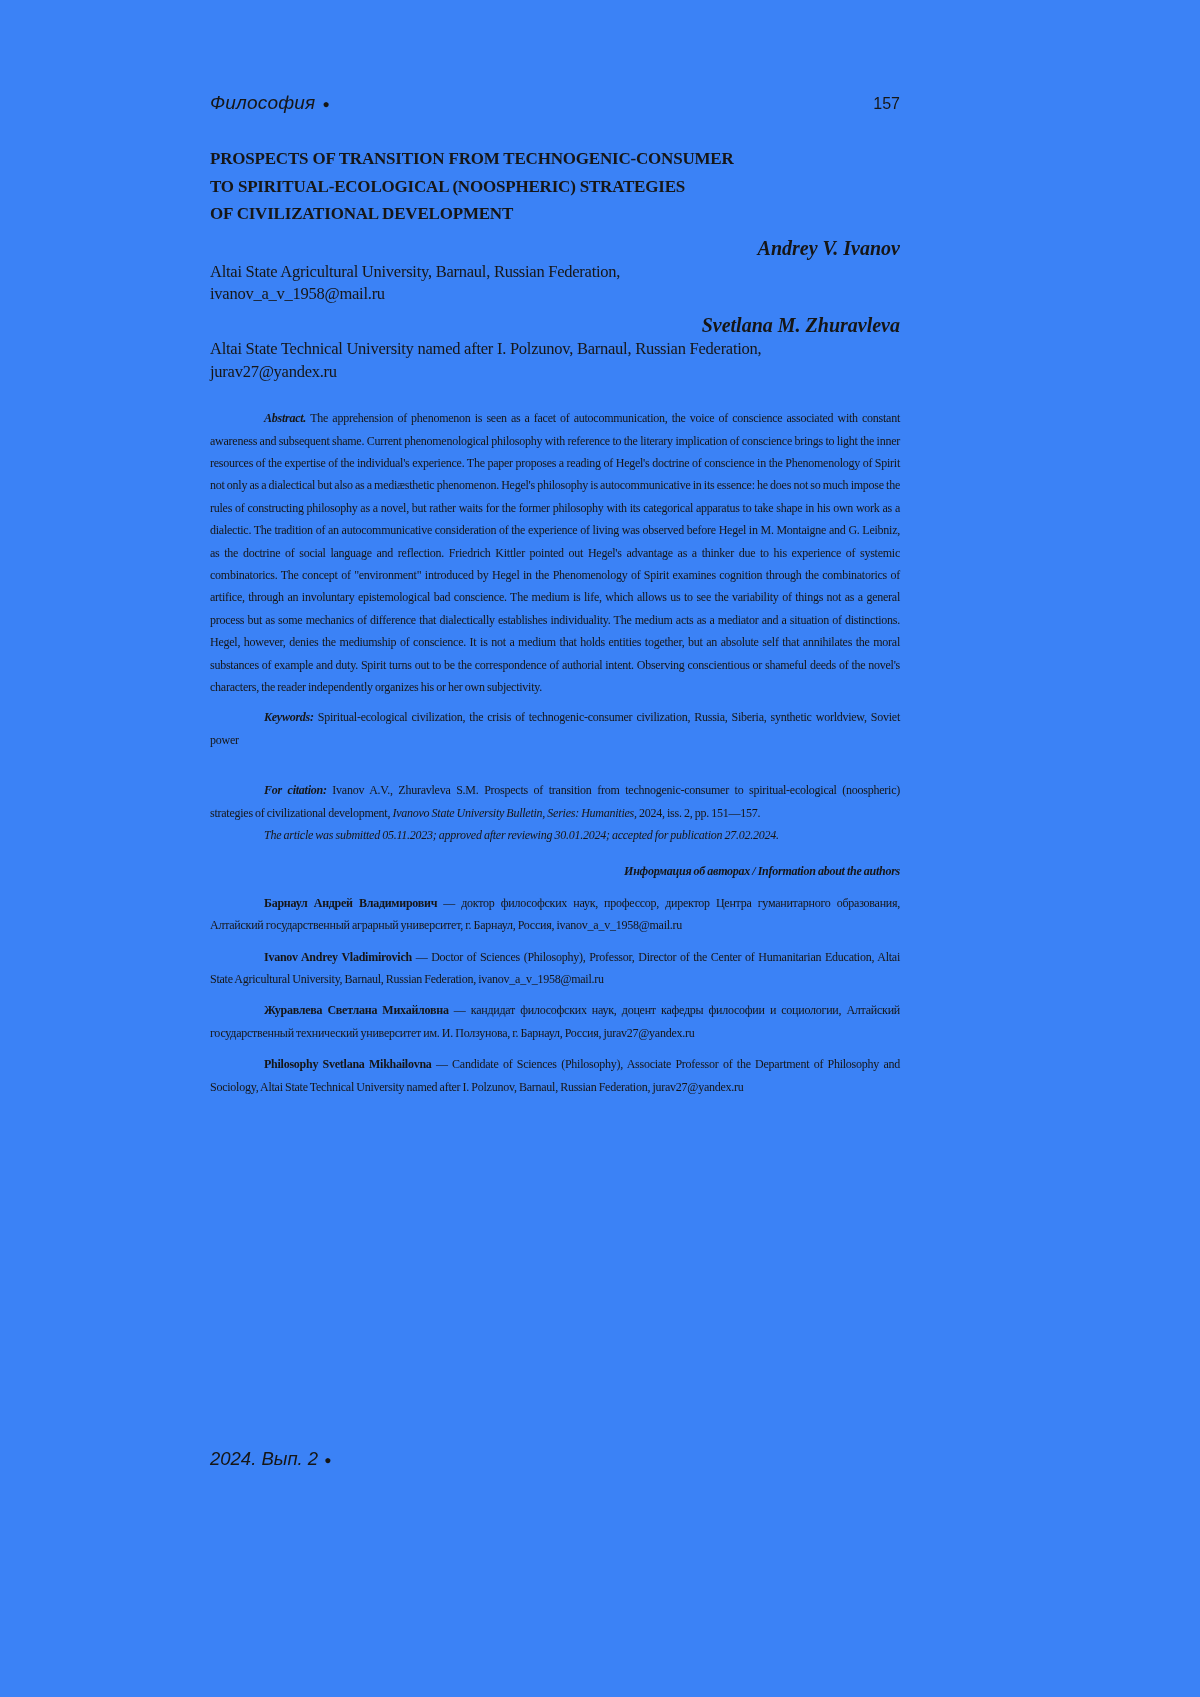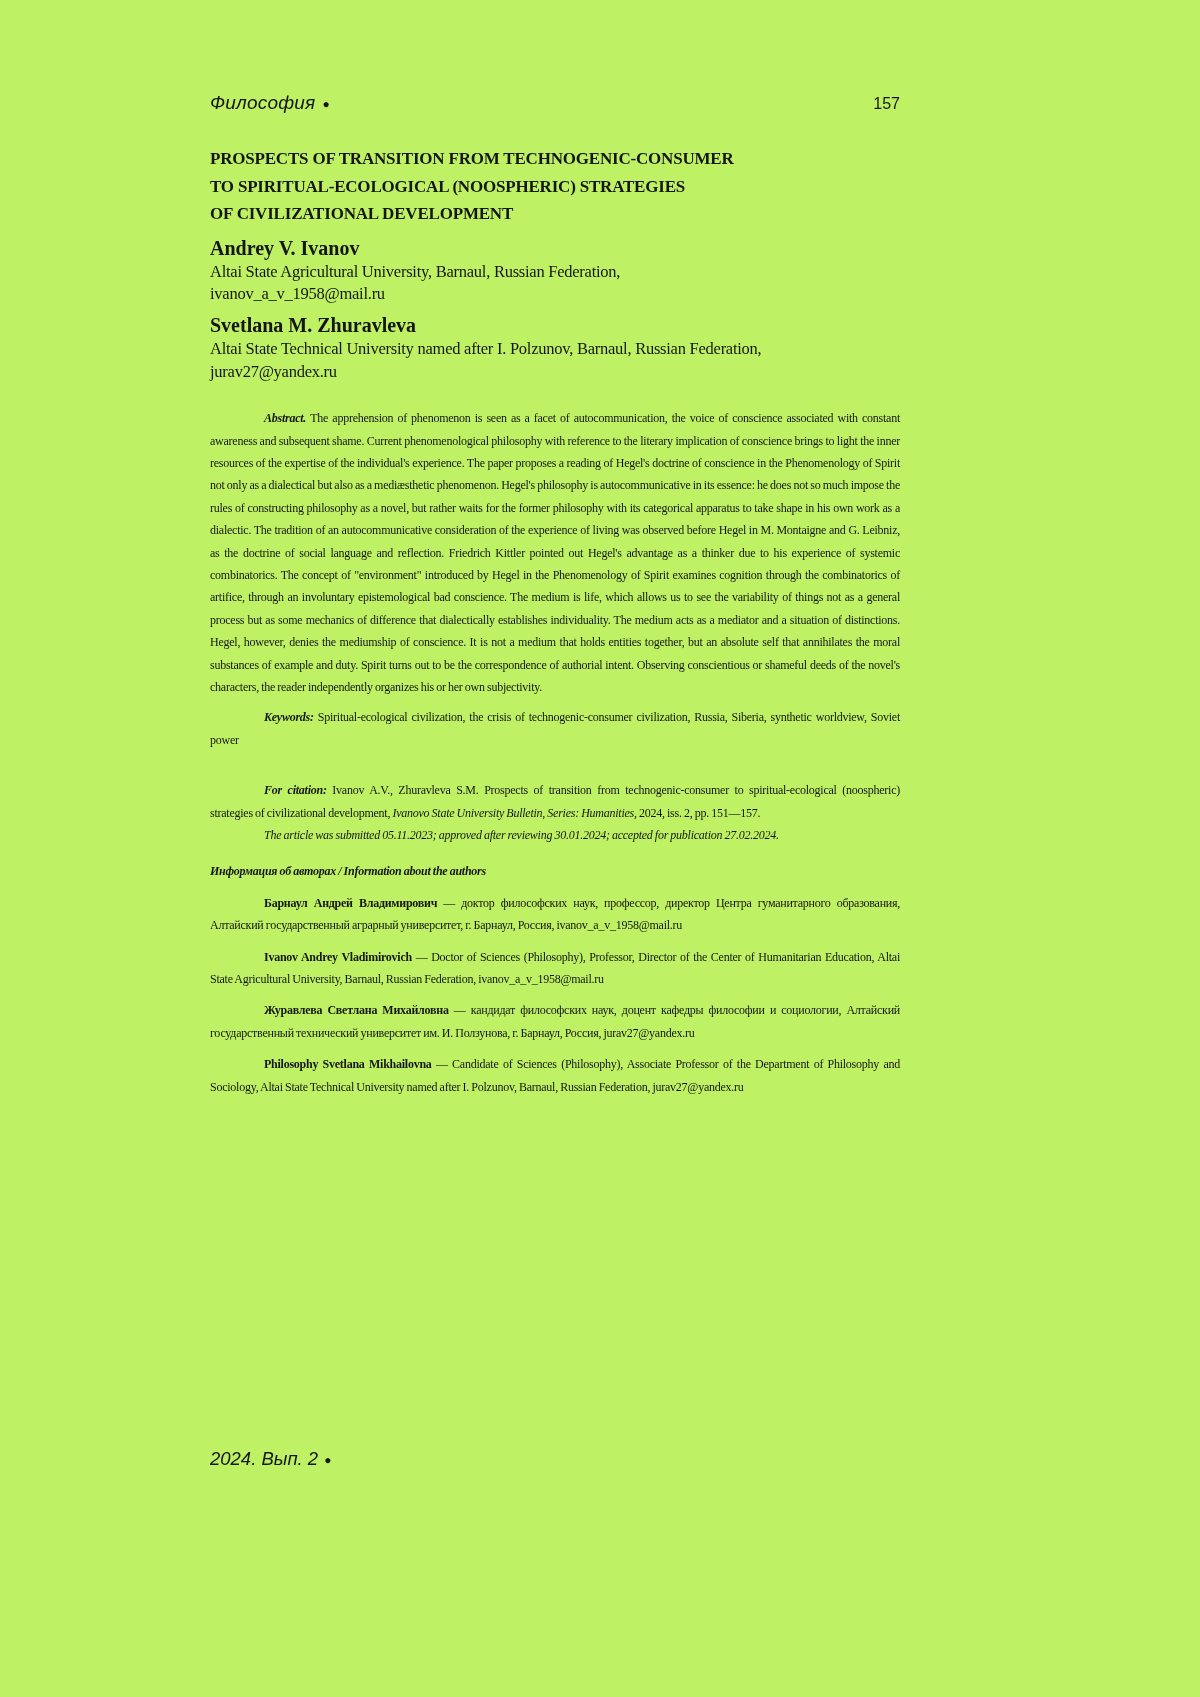--- a/index.html
+++ b/index.html
@@ -1,17 +1,17 @@
 <!DOCTYPE html>
 <html lang="en"><head>
 <meta charset="utf-8">
 <style>
   html,body { margin:0; padding:0; background:#ffffff; }
   .page {
-    position:relative; width:1200px; height:1697px; background:#bef264;
+    position:relative; width:1200px; height:1697px; background:#3b82f6;
     color:#161616; overflow:hidden;
     font-family:"Liberation Serif", serif;
   }
   .content { position:absolute; left:210px; top:92px; width:690px; }
 
   
   .header {
     display:flex; justify-content:space-between; align-items:baseline;
     font-family:"Liberation Sans", sans-serif; height:24px;
   }
@@ -20,31 +20,31 @@
   .bullet  { font-size:12px; margin-left:7px; vertical-align:1px; font-style:normal; }
 
   
   .title {
     margin-top:29px; font-weight:bold; font-size:17px; line-height:27.5px;
     letter-spacing:-0.2px;
   }
 
   
   .author { margin-top:7px; }
-  .aname  { font-weight:bold; font-size:20px; line-height:26px; }
+  .aname  { font-weight:bold; font-style:italic; font-size:20px; line-height:26px;text-align:right; }
   .aline  { font-size:16.5px; line-height:22.4px; letter-spacing:-0.25px; }
 
   
   .blocks { margin-top:24px; }
   .block {
     text-align:justify; text-indent:54px;
     font-size:12px; line-height:22.4px;
     letter-spacing:-0.25px; word-spacing:-0.5px;
   }
-  .block.heading { text-align:left; text-indent:0; font-weight:bold; font-style:italic; }
+  .block.heading { text-align:right; text-indent:0; font-weight:bold; font-style:italic; }
   .mt0  { margin-top:0; }
   .mt8  { margin-top:8px; }
   .mt9  { margin-top:9px; }
   .mt10 { margin-top:28px; }
   .mt14 { margin-top:14px; }
   .mt18 { margin-top:18px; }
   .mt24 { margin-top:24px; }
   .b  { font-weight:bold; }
   .i  { font-style:italic; }
   .bi { font-weight:bold; font-style:italic; }

